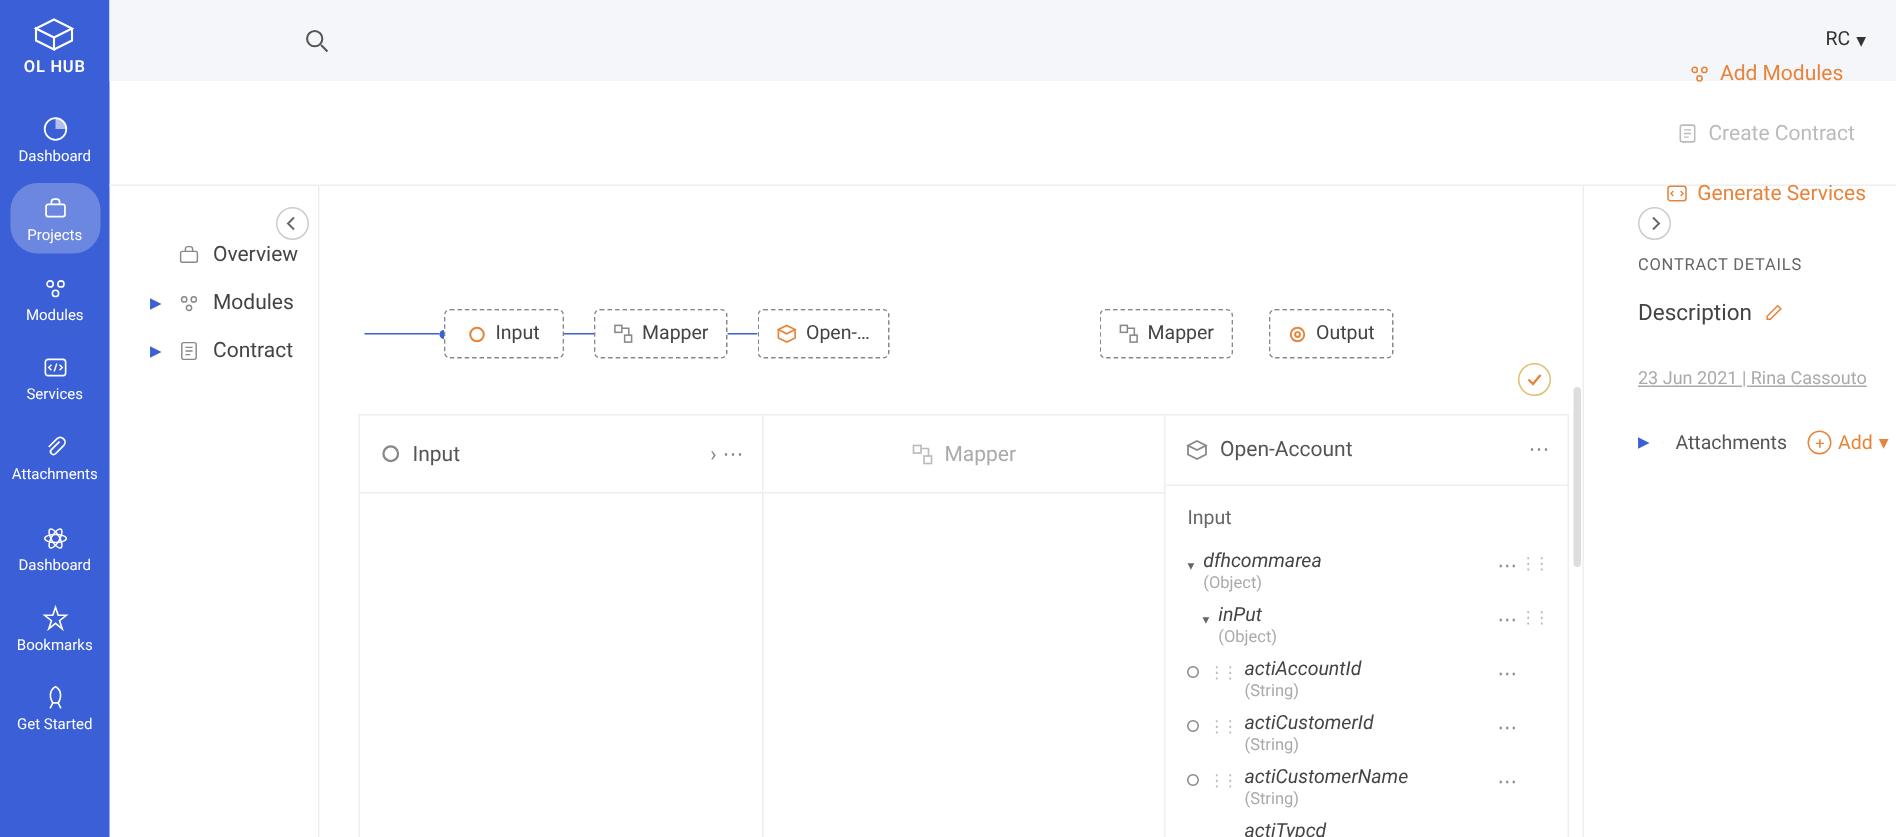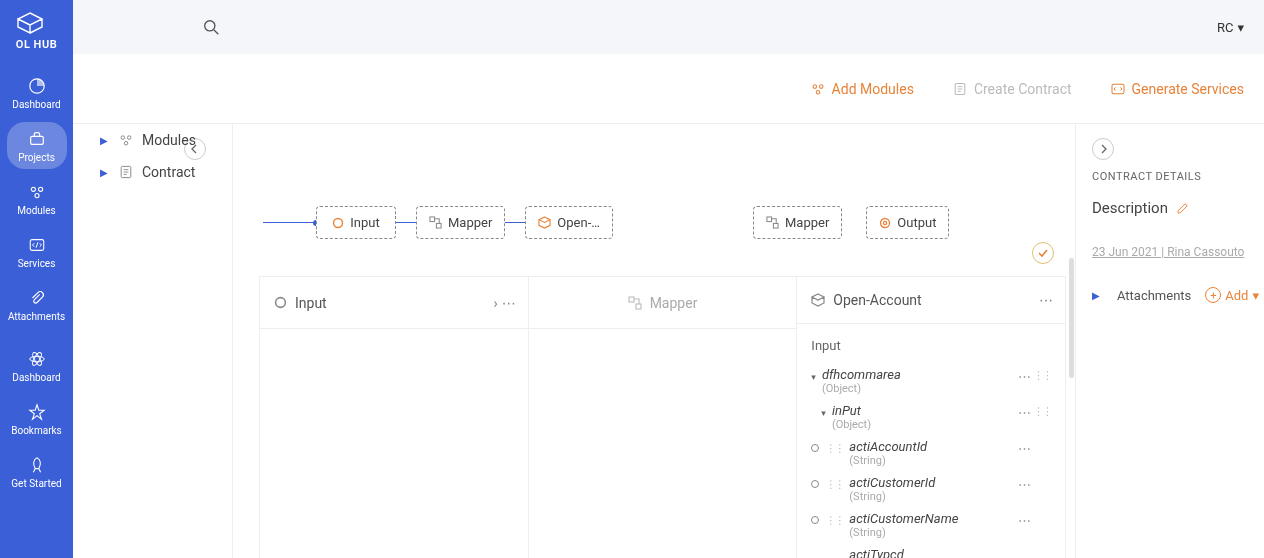--- a/index.html
+++ b/index.html
@@ -1,49 +1,49 @@
 <!DOCTYPE html>
 <html><head>
 <meta charset="utf-8">
 <style>
 * { box-sizing: border-box; margin: 0; padding: 0; }
 body { font-family: -apple-system, BlinkMacSystemFont, "Segoe UI", Roboto, sans-serif; font-size: 13px; color: #333; background: #fff; width: 1264px; height: 558px; overflow: hidden; position: relative; }
 
 
 .sidebar { position: absolute; left: 0; top: 0; width: 73px; height: 558px; background: #3b5fd6; color: #fff; display: flex; flex-direction: column; align-items: center; padding-top: 12px; }
-.sidebar-logo { display: flex; flex-direction: column; align-items: flex-start; margin-bottom: 18px; }
+.sidebar-logo { display: flex; flex-direction: column; align-items: center; margin-bottom: 18px; }
 .sidebar-logo svg { width: 28px; height: 22px; }
 .sidebar-logo-text { font-size: 11px; font-weight: 600; margin-top: 4px; letter-spacing: 0.5px; }
 .sidebar-item { display: flex; flex-direction: column; align-items: center; width: 60px; padding: 8px 0 6px 0; margin-bottom: 6px; cursor: pointer; border-radius: 18px; }
 .sidebar-item.active { background: rgba(255,255,255,0.25); }
 .sidebar-item-label { font-size: 10px; margin-top: 4px; }
 .sidebar-icon { width: 18px; height: 18px; }
 
 
 .topbar { position: absolute; left: 73px; top: 0; right: 0; height: 54px; background: #f5f6fa; display: flex; align-items: center; padding: 0 20px; }
 .topbar .spacer { flex: 1; }
 .user-menu { font-size: 13px; color: #333; display: flex; align-items: flex-start; gap: 4px; cursor: pointer; }
 
 
 .header-row { position: absolute; left: 73px; top: 54px; right: 0; height: 70px; display: flex; align-items: center; padding: 0 20px 0 30px; border-bottom: 1px solid #eee; }
 .project-title { display: flex; align-items: center; gap: 10px; font-size: 19px; color: #444; }
 .icon-btn { display: inline-flex; align-items: center; justify-content: center; cursor: pointer; }
-.header-actions { margin-left: auto; display: flex; align-items: center; gap: 38px; }
+.header-actions { margin-left: auto; display: flex; align-items: center; gap: 24px; flex-direction: column; }
 .action-link { display: flex; align-items: center; gap: 6px; font-size: 14px; cursor: pointer; }
 .action-link.orange { color: #e8833a; }
 .action-link.disabled { color: #bbb; cursor: default; }
 
 
 .left-col { position: absolute; left: 90px; top: 124px; width: 138px; }
 .collapse-btn { position: absolute; left: 184px; top: 138px; width: 22px; height: 22px; border: 1px solid #ccc; border-radius: 50%; display: flex; align-items: center; justify-content: center; background: #fff; cursor: pointer; }
 .left-nav-item { display: flex; align-items: center; gap: 8px; font-size: 14px; color: #444; padding: 8px 10px; cursor: pointer; }
 .tree-caret { color: #3b5fd6; font-size: 10px; width: 10px; }
 
 
-.canvas { position: absolute; left: 232px; top: 124px; width: 844px; height: 434px; border-left: 1px solid #eee; }
+.canvas { position: absolute; left: 212px; top: 124px; width: 844px; height: 434px; border-left: 1px solid #eee; }
 .divider-v { position: absolute; right: 0; top: 0; bottom: 0; width: 1px; background: #eee; }
 
 .flow-row { position: absolute; left: 30px; top: 82px; display: flex; align-items: center; }
 .flow-line { width: 40px; height: 1px; background: #3b5fd6; }
 .flow-dot { width: 6px; height: 6px; border-radius: 50%; background: #3b5fd6; margin-right: -3px; }
 .flow-node { display: flex; align-items: center; gap: 6px; border: 1px dashed #888; border-radius: 4px; padding: 8px 12px; font-size: 13px; color: #444; min-width: 80px; justify-content: center; background: #fff; cursor: pointer; }
 
 .flow-row2 { position: absolute; left: 520px; top: 82px; display: flex; align-items: center; gap: 24px; }
 
 .approve-circle { position: absolute; right: 22px; top: 118px; width: 22px; height: 22px; border: 1px solid #e0c070; border-radius: 50%; display: flex; align-items: center; justify-content: center; color: #e8833a; background: #fff; }
@@ -190,20 +190,28 @@
     </div>
   </div>
 </div>
 
 <div class="collapse-btn">
   <svg width="10" height="10" viewBox="0 0 10 10">
       <path d="M6 1 L2 5 L6 9" fill="none" stroke="#666" stroke-width="1.3"></path>
     </svg>
 </div>
 <div class="left-col">
+  <div class="left-nav-item" style="margin-top:30px">
+    <span style="width:10px"></span>
+    <svg width="16" height="16" viewBox="0 0 20 20">
+        <rect x="3" y="7" width="14" height="9" rx="1.5" fill="none" stroke="#888" stroke-width="1.2"></rect>
+        <path d="M7 7 V5 a2 2 0 0 1 2 -2 h2 a2 2 0 0 1 2 2 V7" fill="none" stroke="#888" stroke-width="1.2"></path>
+      </svg>
+    <span>Overview</span>
+  </div>
   <div class="left-nav-item">
     <span class="tree-caret">▶</span>
     <svg width="16" height="16" viewBox="0 0 20 20">
         <circle cx="6" cy="7" r="2.2" fill="none" stroke="#888" stroke-width="1.2"></circle>
         <circle cx="14" cy="7" r="2.2" fill="none" stroke="#888" stroke-width="1.2"></circle>
         <circle cx="10" cy="14" r="2.2" fill="none" stroke="#888" stroke-width="1.2"></circle>
       </svg>
     <span>Modules</span>
   </div>
   <div class="left-nav-item">

